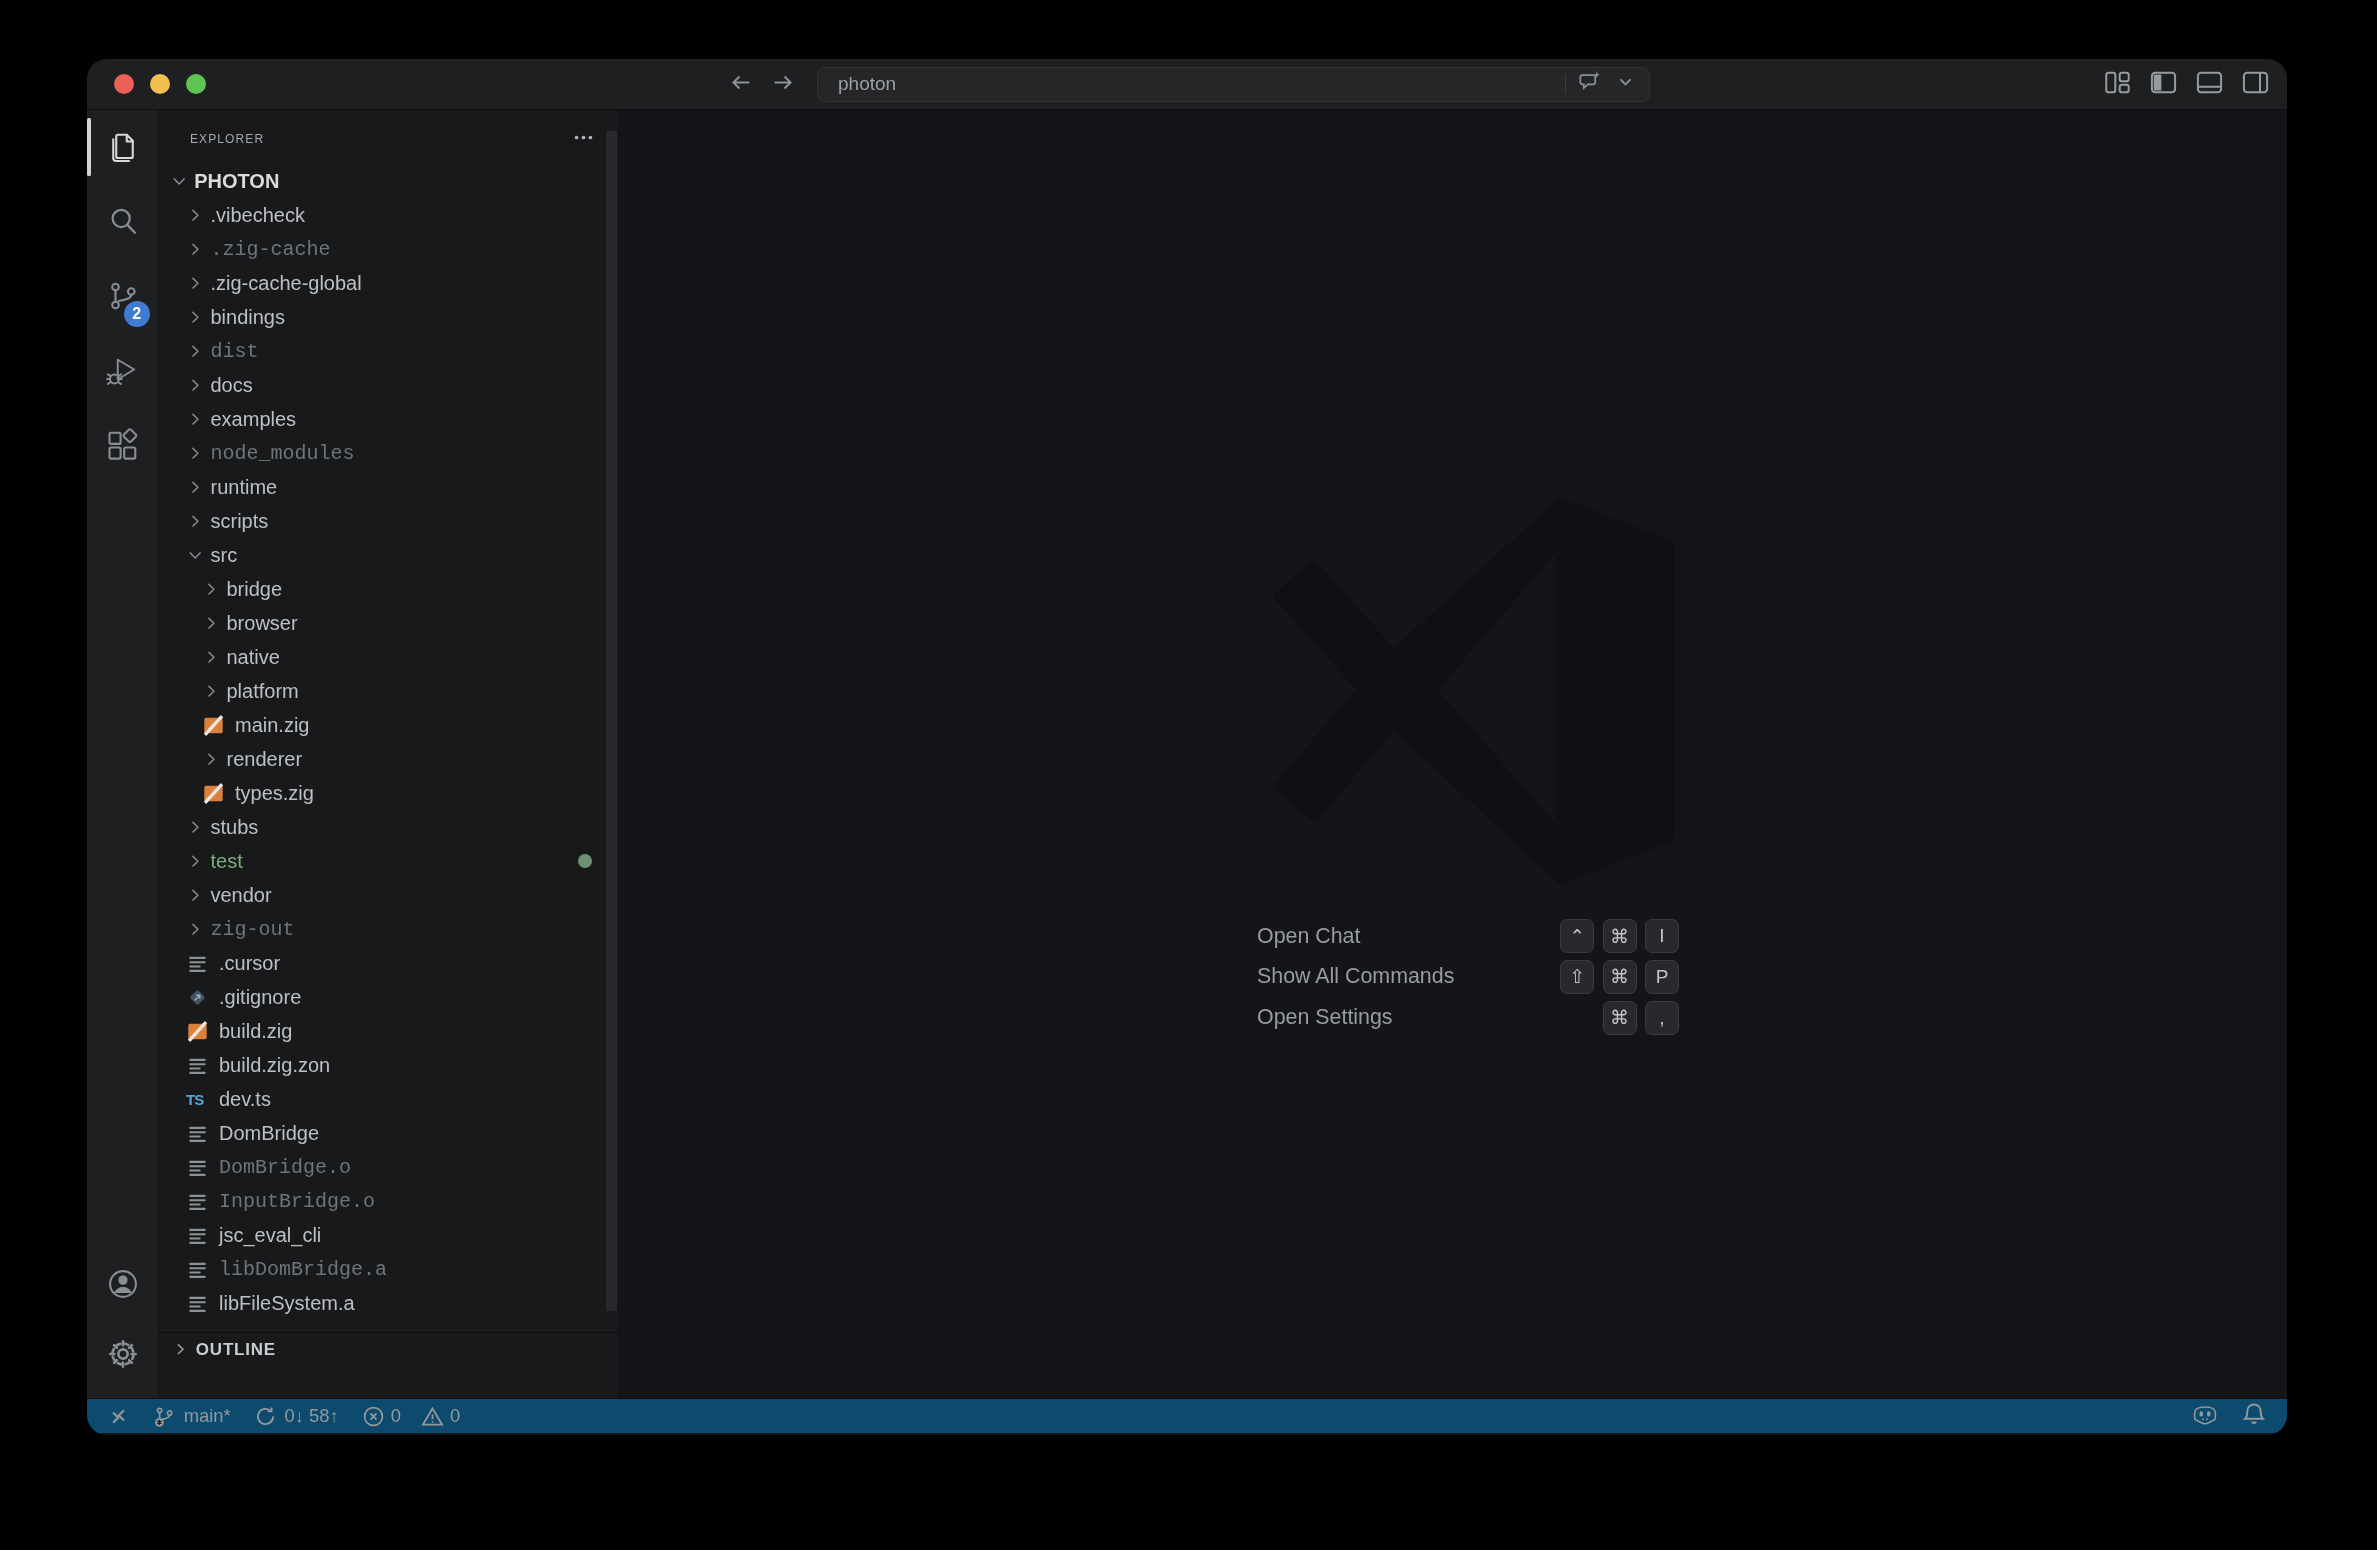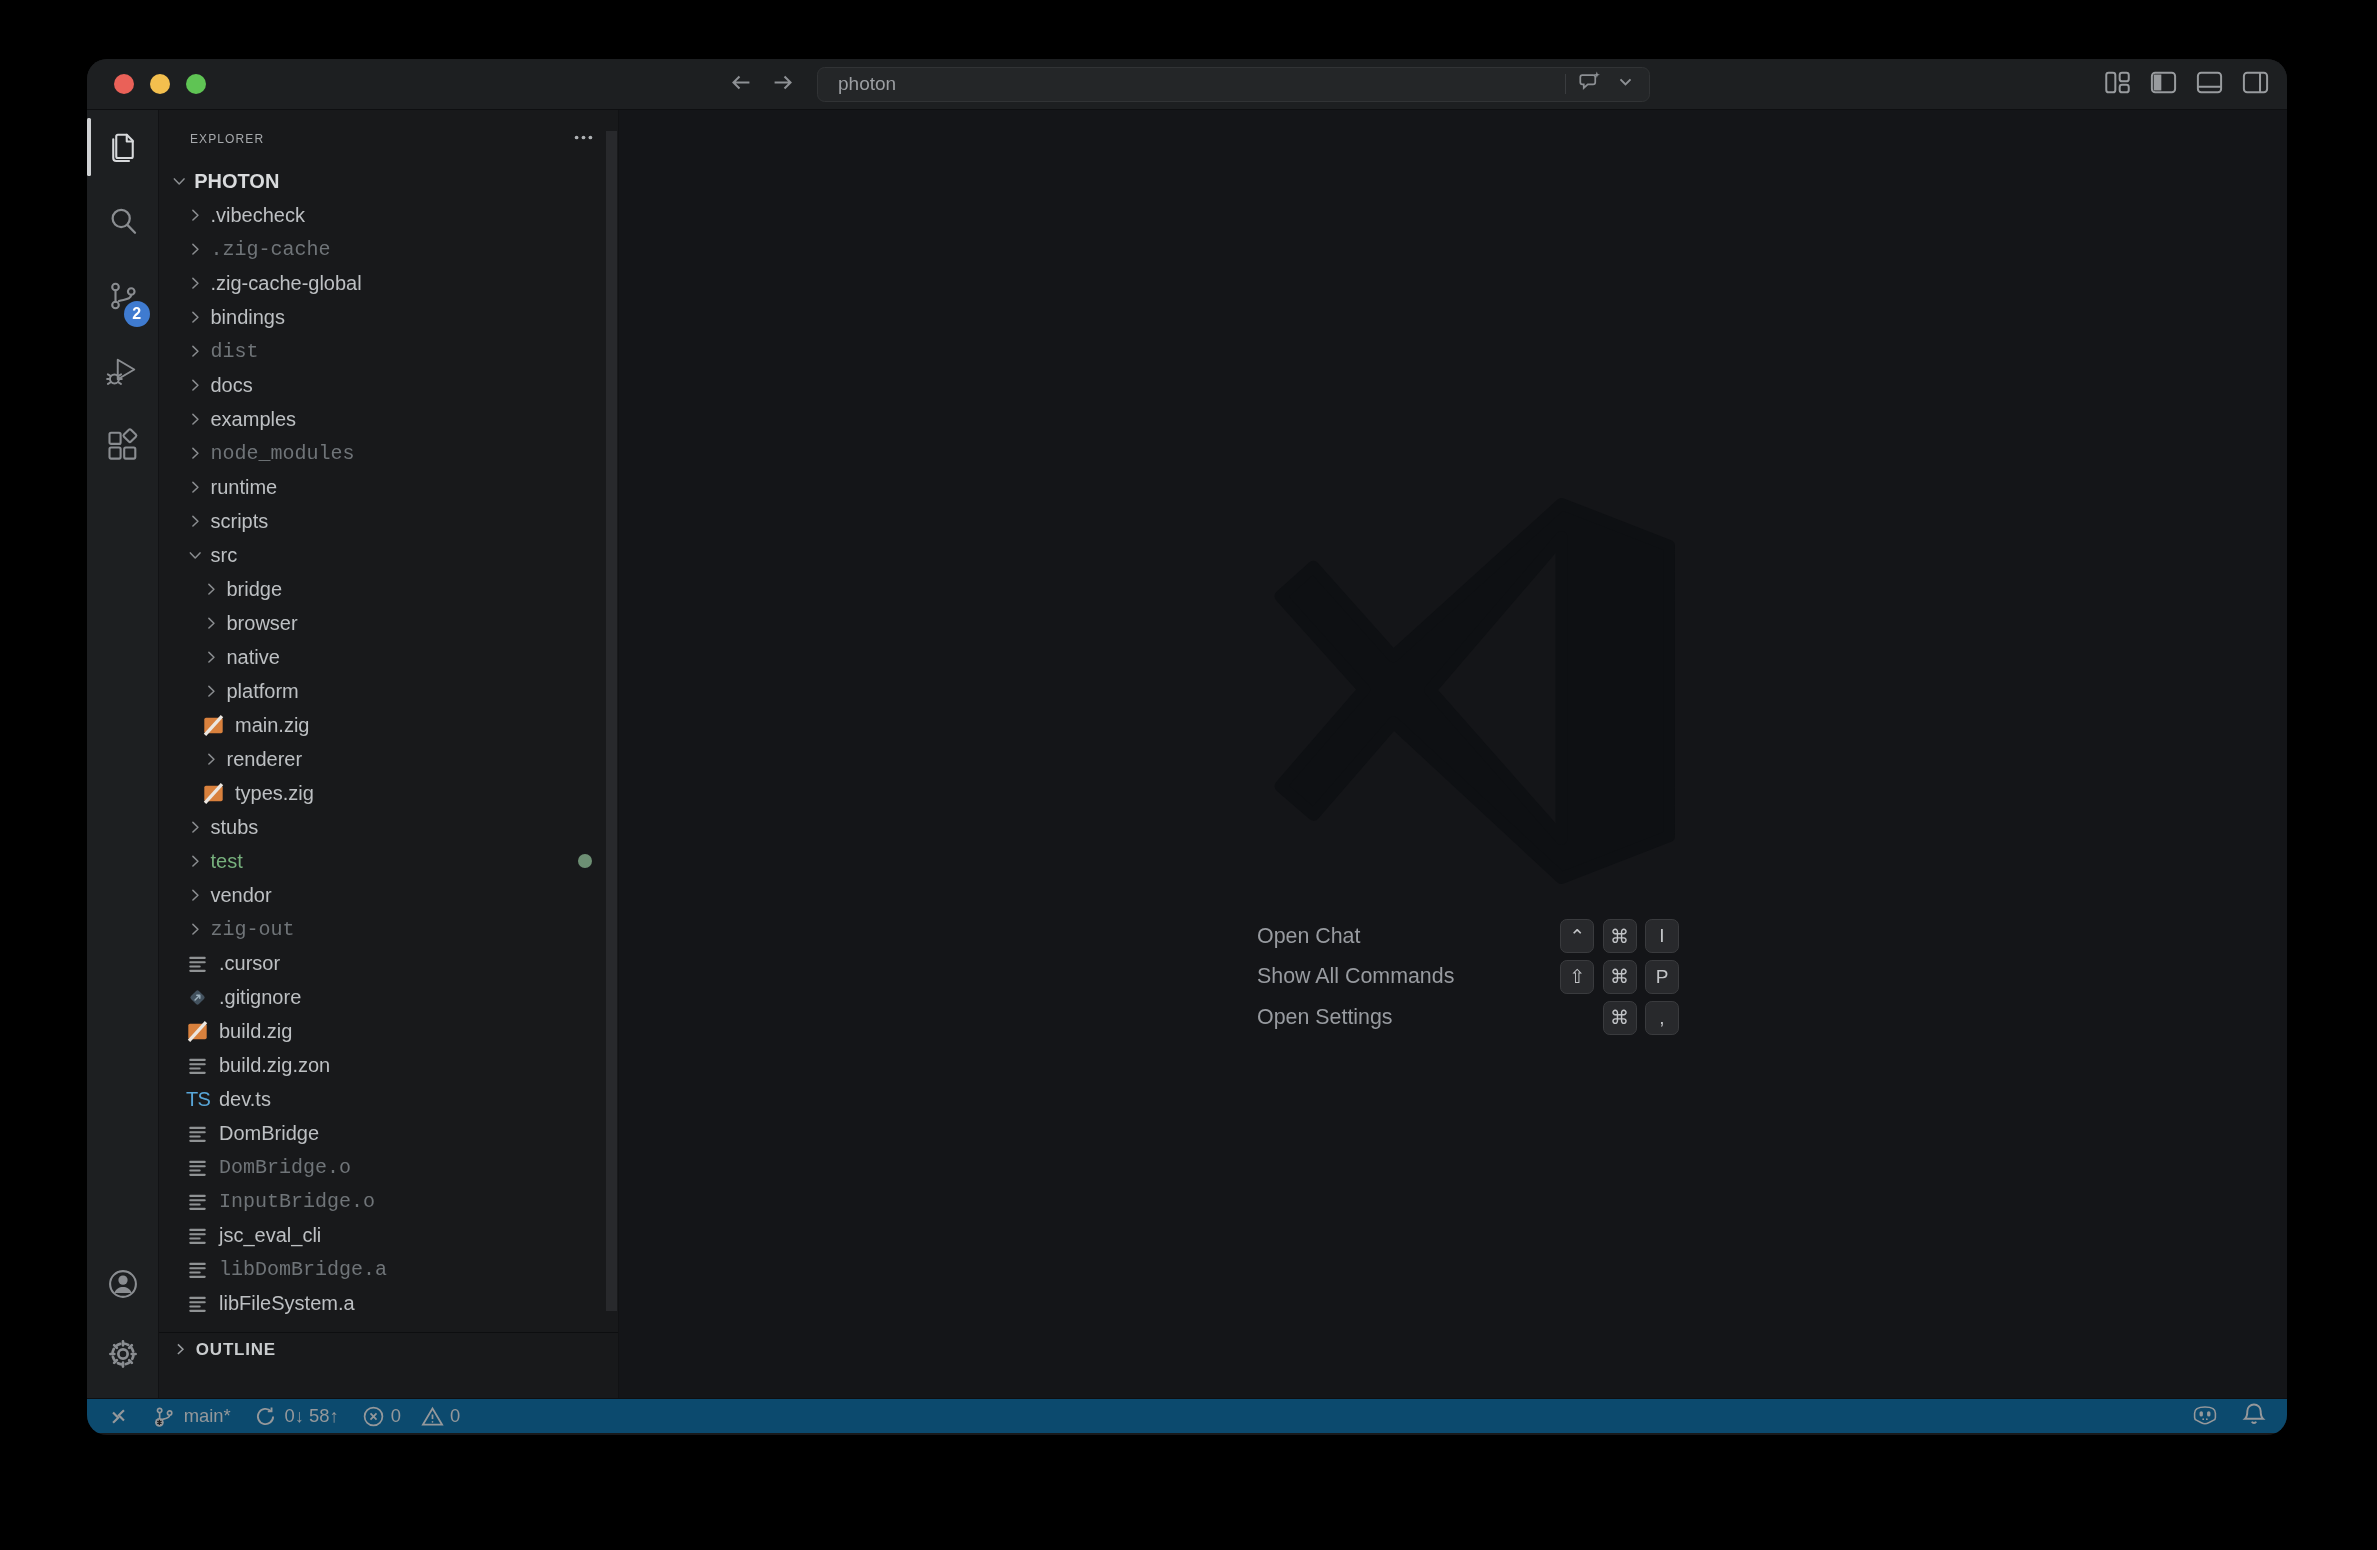--- a/index.html
+++ b/index.html
@@ -39,21 +39,21 @@
   .tree { position:absolute; top:54px; left:0; right:0; }
   .row { height:34px; display:flex; align-items:center; font-size:20px; color:#bdc0c3; position:relative; }
   .row .twist { width:18.4px; height:18.4px; margin-right:6.1px; color:#8a8d90; flex:none; }
   .row .twist svg { width:18.4px; height:18.4px; }
   .row .ficon { width:23px; height:23px; margin-right:10px; flex:none; color:#8f9294; }
   .row .ficon svg { width:23px; height:23px; }
   .row.dim .label { color:#6f7478;font-family:Liberation Mono, monospace; }
   .row.green .label { color:#77b07d; }
   .row.rootrow .label { color:#d9dbdd; font-weight:bold; }
   .gitdot { position:absolute; right:26px; top:50%; margin-top:-6.9px; width:13.8px; height:13.8px; border-radius:50%; }
-  .ts-badge { font-size:20px; font-weight:normal; color:#58a6d8; width:23px; margin-right:10px; letter-spacing:-0.8px; flex:none; }
+  .ts-badge { font-size:15px; font-weight:bold; color:#58a6d8; width:23px; margin-right:10px; letter-spacing:-0.8px; flex:none; }
   .sb-scroll { position:absolute; right:1.5px; top:21.4px; width:10.7px; height:1180px; background:rgba(125,131,137,.16); }
   .sb-section { position:absolute; left:0; right:0; background:#18191b; border-top:1.5px solid #0d0e10; display:flex; align-items:center;
                 font-size:17px; font-weight:bold; letter-spacing:0.8px; color:#c9ccce; padding-left:12.3px; z-index:3; }
   .sb-section .twist { width:18.4px; height:18.4px; margin-right:6.1px; color:#9a9da0; }
   .sb-section .twist svg{ width:18.4px; height:18.4px; }
   #outline-section { top:1222px; height:34px; }
   #timeline-section { top:1300px; height:31px;justify-content:flex-end; }
 
   .editor { position:relative; flex:1; background:#141518; }
   .watermark-logo { position:absolute; left:650px; top:382px; width:406px; height:398px; }

